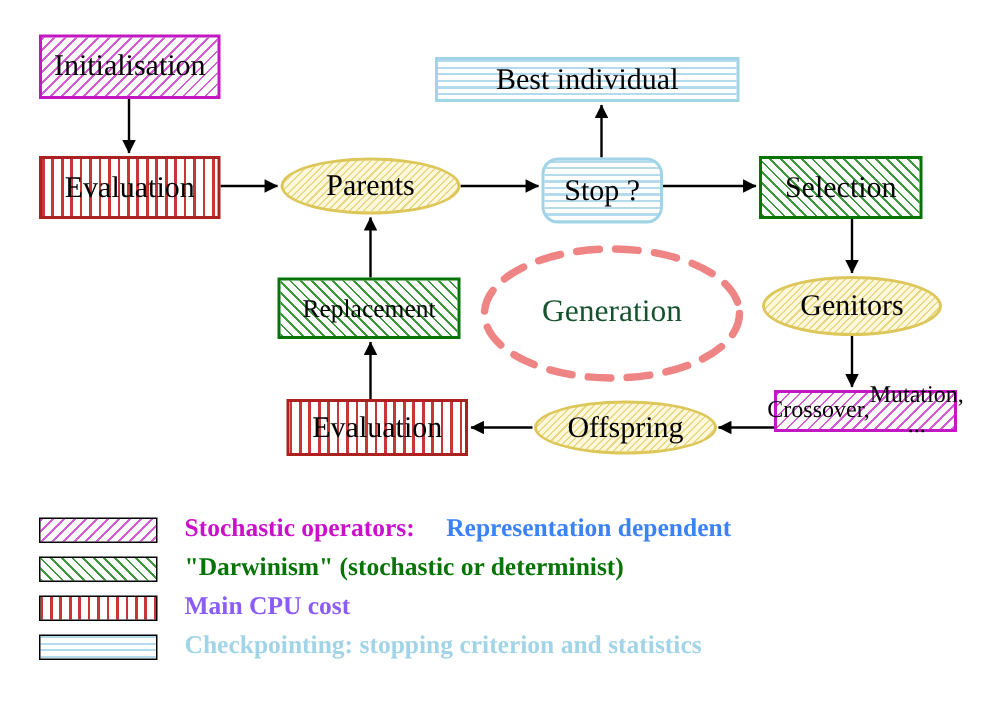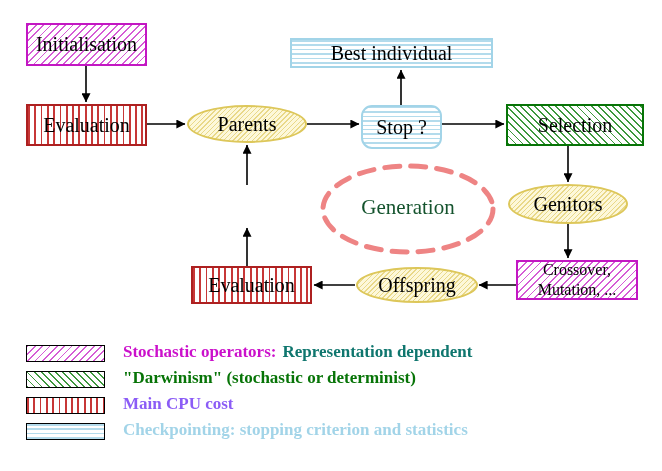--- a/index.html
+++ b/index.html
@@ -45,21 +45,21 @@
   .generation-label {
     position:absolute; left:323px; top:195px; width:170px; text-align:center;
     color:#14532d; font-size:21px;
   }
 
   
   .legend-row { position:absolute; left:26px; display:flex; align-items:flex-end; height:17px; }
   .swatch { width:79px; height:17px; box-sizing:border-box; border:1.5px solid; margin-right:18px; flex:0 0 auto; }
   .legend-text { font-size:17px; font-weight:bold; white-space:nowrap; }
   .t-magenta { color:#cb10cb; }
-  .t-yellow  { color:#0f766e; margin-left:6px; }
+  .t-yellow  { color:#3b82f6; margin-left:21px; }
   .t-green   { color:#077407; }
   .t-red     { color:#8b5cf6; }
   .t-cyan    { color:#a2d4e8; }
 </style>
 </head>
 <body>
 
 <div class="canvas">
 
   <svg class="edges" viewBox="0 0 662 471" xmlns="http://www.w3.org/2000/svg">
@@ -87,28 +87,29 @@
   <div class="node box p-magenta" style="left:26px; top:23px; width:121px; height:43px;text-align:right;">Initialisation</div>
 
   <div class="node box p-red" style="left:26px; top:104px; width:121px; height:42px;">Evaluation</div>
 
   <div class="node box p-cyan" style="left:290px; top:38px; width:203px; height:30px;">Best individual</div>
 
   <div class="node ellipse p-yellow" style="left:187px; top:105px; width:120px; height:38px;">Parents</div>
 
   <div class="node box rounded p-cyan" style="left:361px; top:105px; width:81px; height:44px;">Stop ?</div>
 
-  <div class="node box p-green" style="left:506px; top:104px; width:138px; height:42px;">Selection</div>
+  <div class="node box p-green" style="left:506px; top:104px; width:109px; height:42px;">Selection</div>
 
+  <div class="node box p-green fs-small" style="left:185px; top:185px; width:122px; height:41px;">Replacement</div>
 
   <div class="generation-label">Generation</div>
 
   <div class="node ellipse p-yellow" style="left:508px; top:184px; width:120px; height:40px;">Genitors</div>
 
-  <div class="node box p-magenta fs-tiny" style="left:516px; top:260px; width:122px; height:40px; flex-direction:column;">
+  <div class="node box p-magenta fs-tiny" style="left:516px; top:260px; width:122px; height:28px; ">
     <div>Crossover,</div>
     <div>Mutation, ...</div>
   </div>
 
   <div class="node box p-red" style="left:191px; top:266px; width:121px; height:38px;">Evaluation</div>
 
   <div class="node ellipse p-yellow" style="left:356px; top:267px; width:122px; height:36px;">Offspring</div>
 
   <div class="legend-row" style="top:345px;">
     <span class="swatch p-magenta"></span>

